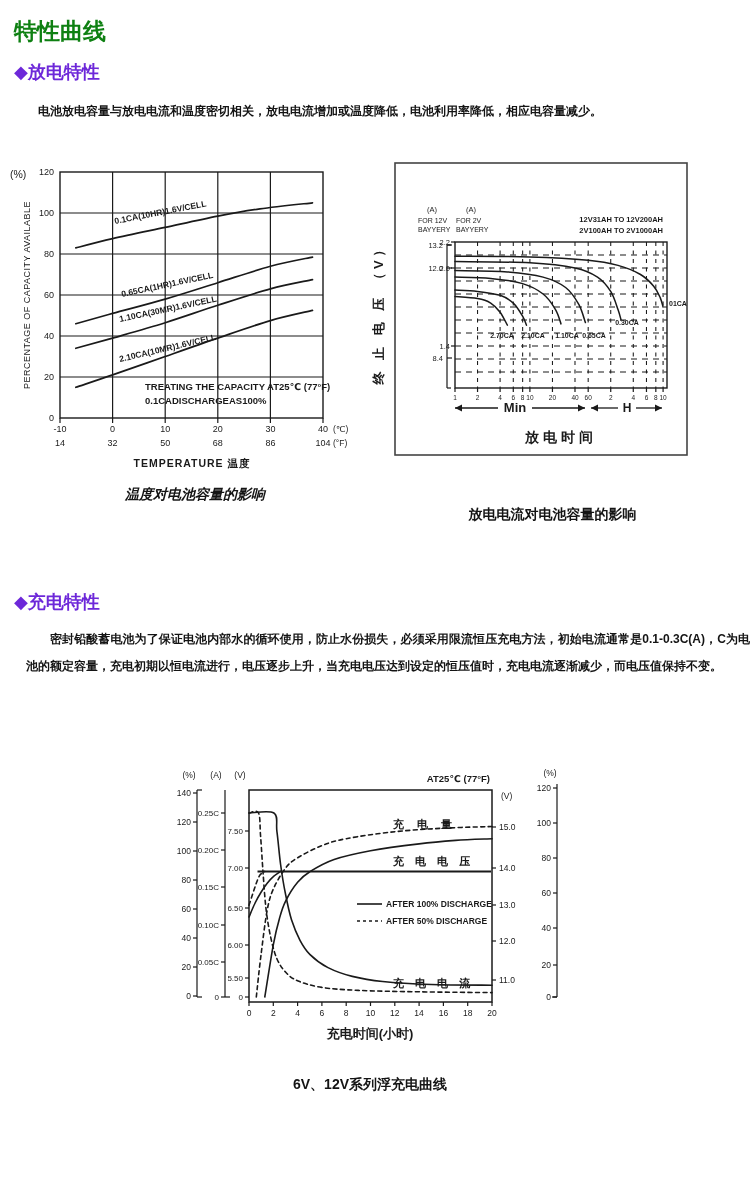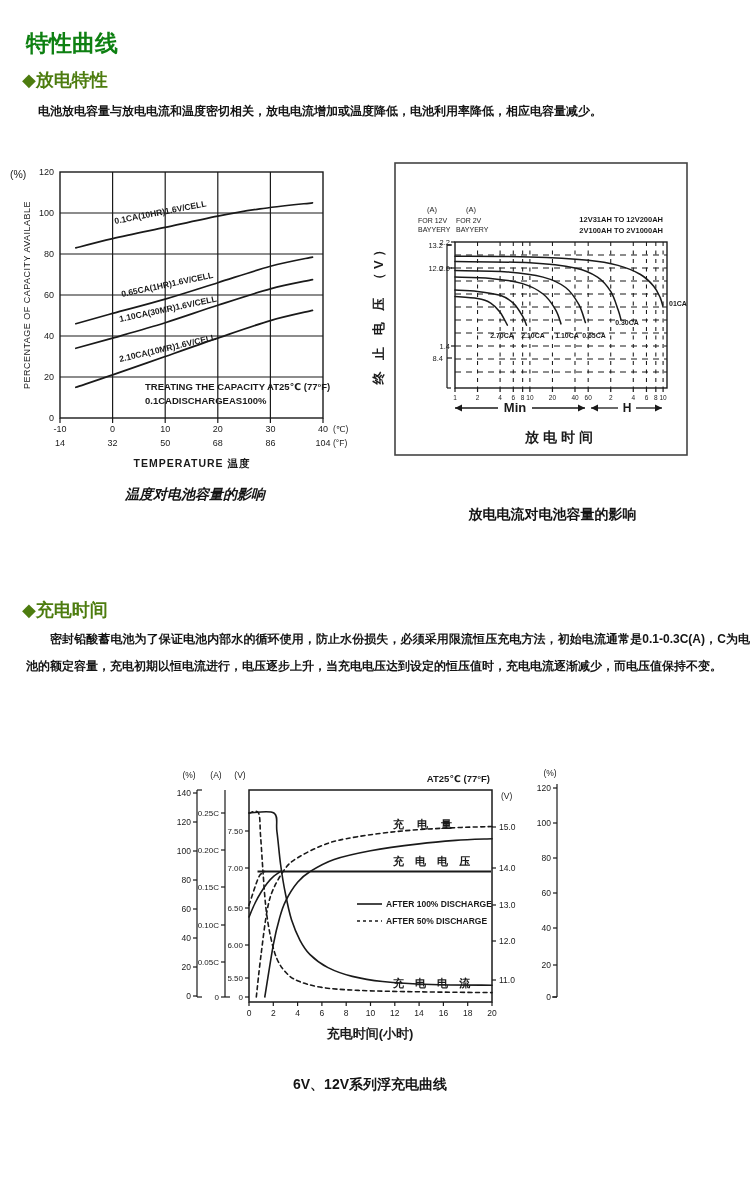--- a/index.html
+++ b/index.html
@@ -1,20 +1,20 @@
 <!DOCTYPE html>
 <html><head>
 <meta charset="utf-8">
 <style>
   html,body{margin:0;padding:0;}
   body{width:750px;height:1200px;background:#ffffff;position:relative;
        font-family:"Liberation Sans","DejaVu Sans",sans-serif;color:#161616;}
   .page{position:absolute;inset:0;}
-  h1.title{position:absolute;left:14px;top:16px;margin:12px;font-size:23px;font-weight:bold;color:#0e8012;font-family:Liberation Mono, monospace;}
-  h2.sec{position:absolute;left:14px;margin:8px;font-size:18px;font-weight:bold;color:#4d7c0f;}
+  h1.title{position:absolute;left:14px;top:16px;margin:0;font-size:23px;font-weight:bold;color:#0e8012;font-family:Liberation Mono, monospace;}
+  h2.sec{position:absolute;left:14px;margin:0;font-size:18px;font-weight:bold;color:#6d28d9;}
   h2.s1{top:60px;} h2.s2{top:590px;}
   p.body{position:absolute;left:14px;width:724px;margin:0;font-size:12px;font-weight:bold;
          line-height:27px;text-indent:2em;text-align:justify;color:#141414;}
   p.p1{top:98px;} p.p2{top:626px;margin-left:12px;}
   .cap{position:absolute;font-size:14px;font-weight:bold;text-align:center;color:#141414;}
   .cap1{left:55px;top:486px;width:280px;font-style:italic;}
   .cap2{left:415px;top:486px;width:275px;margin-top:20px;}
   .cap3{left:160px;top:1076px;width:420px;}
   svg{position:absolute;overflow:visible;}
   #fig1{left:0;top:162px;}
@@ -181,21 +181,21 @@
       <text x="163" y="176" font-size="7" text-anchor="middle" fill="#1a1a1a" font-weight="600">2.10CA</text>
       <text x="197" y="176" font-size="7" text-anchor="middle" fill="#1a1a1a" font-weight="600">1.10CA</text>
       <text x="224" y="176" font-size="7" text-anchor="middle" fill="#1a1a1a" font-weight="600">0.65CA</text>
       <text x="257" y="163" font-size="7" text-anchor="middle" fill="#1a1a1a" font-weight="600">0.30CA</text>
       <text x="299" y="144" font-size="7" text-anchor="start" fill="#1a1a1a" font-weight="600">01CA</text>
     </svg>
 
   <div class="cap cap1">温度对电池容量的影响</div>
   <div class="cap cap2">放电电流对电池容量的影响</div>
 
-  <h2 class="sec s2">◆充电时间</h2>
+  <h2 class="sec s2">◆充电特性</h2>
   <p class="body p2">密封铅酸蓄电池为了保证电池内部水的循环使用，防止水份损失，必须采用限流恒压充电方法，初始电流通常是0.1-0.3C(A)，C为电池的额定容量，充电初期以恒电流进行，电压逐步上升，当充电电压达到设定的恒压值时，充电电流逐渐减少，而电压值保持不变。</p>
 
   <svg id="fig3" width="420" height="295">
       <text x="330" y="20" font-size="9.5" text-anchor="end" fill="#1a1a1a" font-weight="bold">AT25℃ (77°F)</text>
       <rect x="89" y="28" width="243" height="212" fill="none" stroke="#1a1a1a" stroke-width="1.5"></rect>
       <text x="29" y="16" font-size="8.5" text-anchor="middle" fill="#1a1a1a">(%)</text>
       <line x1="37" y1="28" x2="37" y2="235" stroke="#1a1a1a" stroke-width="1.2"></line>
       <line x1="37" y1="235" x2="42" y2="235" stroke="#1a1a1a" stroke-width="1.2"></line>
       <line x1="37" y1="28" x2="42" y2="28" stroke="#1a1a1a" stroke-width="1.2"></line>
       <line x1="33" y1="31" x2="37" y2="31" stroke="#1a1a1a" stroke-width="1.2"></line>

